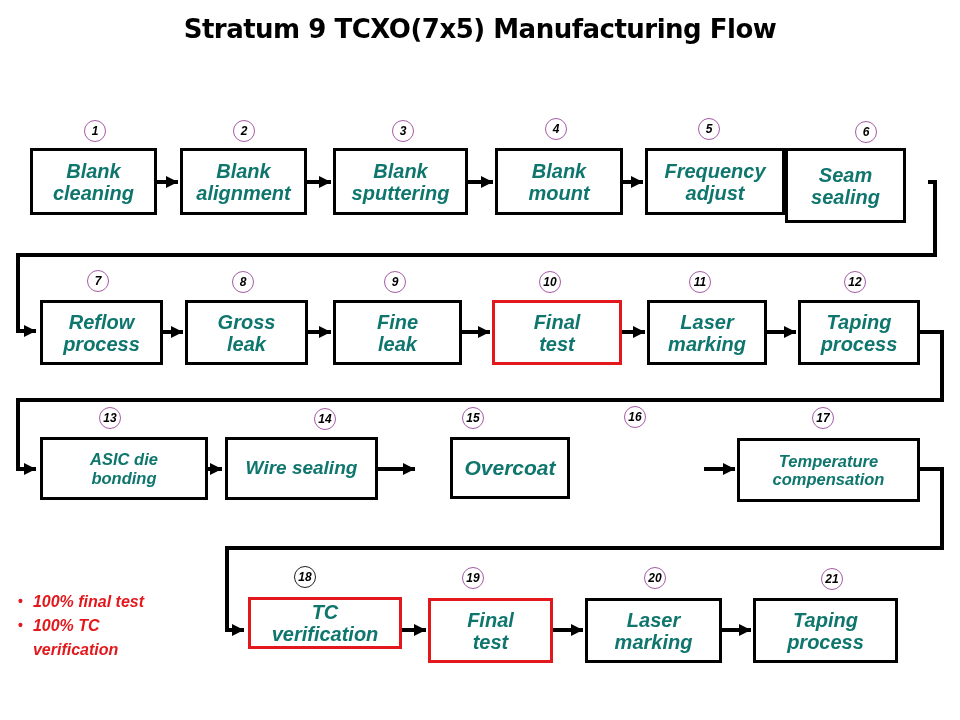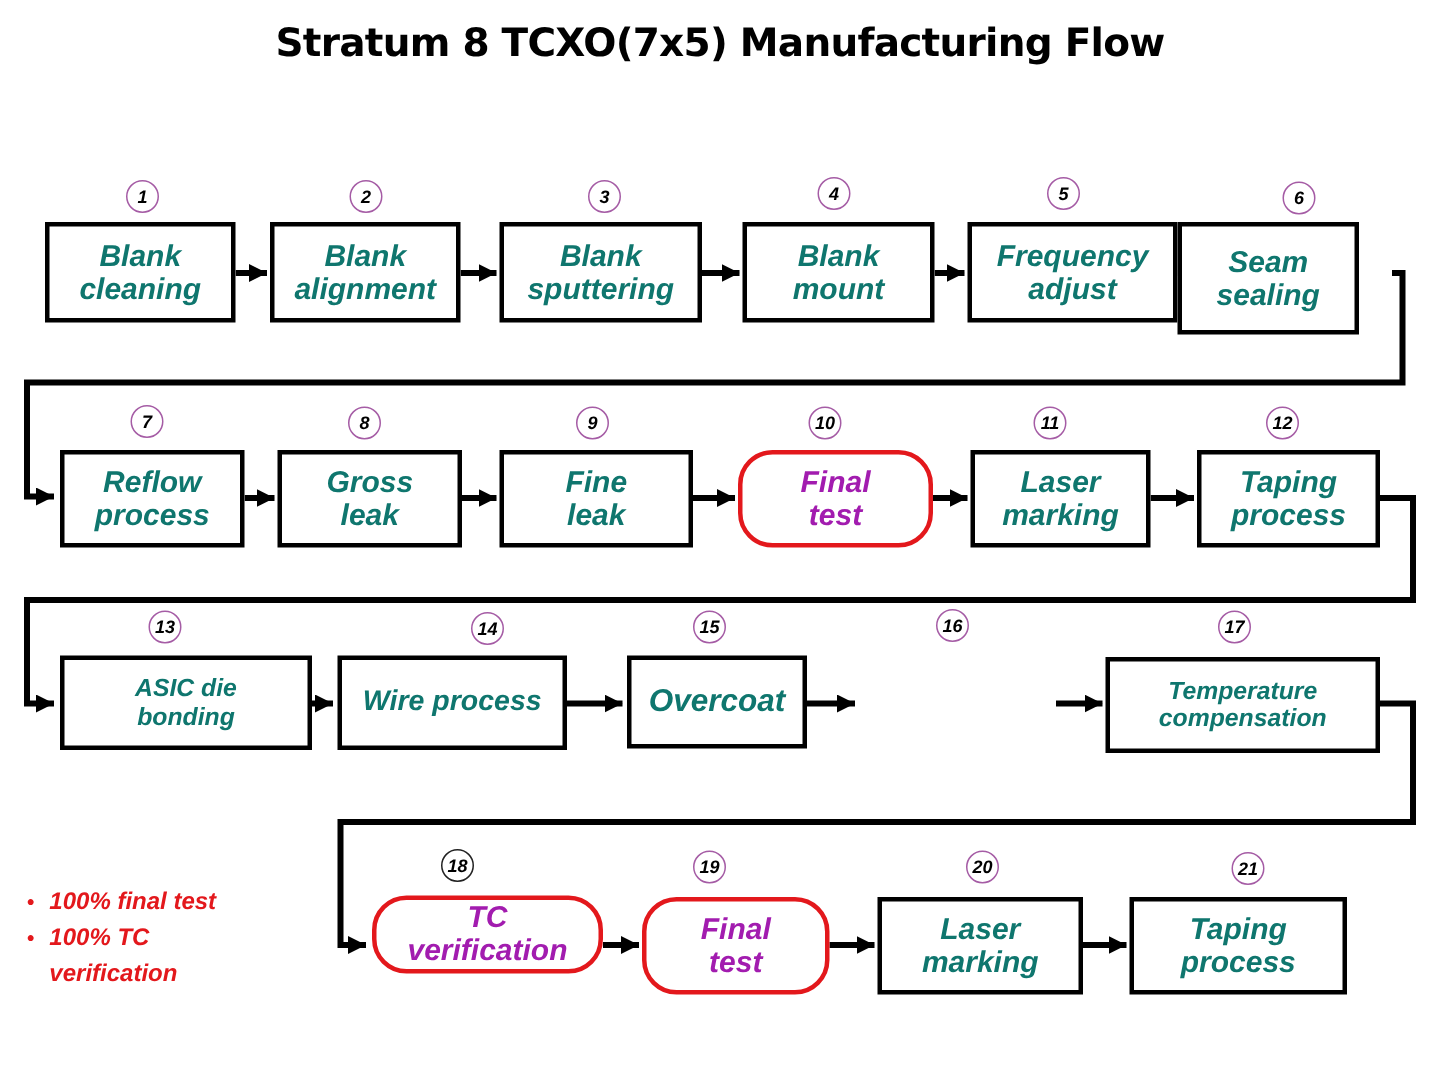--- a/index.html
+++ b/index.html
@@ -5,42 +5,42 @@
   html,body{margin:0;padding:0;background:#fff;}
   .slide{position:relative;width:960px;height:720px;background:#ffffff;overflow:hidden;
          font-family:"Liberation Sans",sans-serif;}
   .title{position:absolute;left:0;top:14px;width:960px;text-align:center;
          font-family:"DejaVu Sans",sans-serif;font-weight:bold;font-size:26px;
          color:#000;letter-spacing:-0.5px;}
   .box{position:absolute;box-sizing:border-box;border:3px solid #000;background:#fff;
        display:flex;align-items:center;justify-content:center;text-align:center;
        font-weight:bold;font-style:italic;font-size:20px;line-height:1.1;color:#0f766e;
        white-space:pre-line;z-index:2;}
-  .box.red{border-color:#E3181C;color:#a21caf;border-radius:23px;}
+  .box.red{border-color:#E3181C;color:#0f766e;}
   .box.small{font-size:16.5px;}
   .box.mid{font-size:19px;}
-  .box.big{font-size:21px;}
+  .box.big{font-size:21px;margin-left:32px;}
   .circle{position:absolute;width:22px;height:22px;border-radius:50%;
           border:1.5px solid #A55CA5;box-sizing:border-box;background:#fff;
           display:flex;align-items:center;justify-content:center;
           font-size:12px;font-style:italic;font-weight:bold;color:#000;z-index:2;}
   .circle.dark{border-color:#222222;}
   svg.wires{position:absolute;left:0;top:0;z-index:1;pointer-events:none;}
   .notes{position:absolute;left:18px;top:590px;width:170px;color:#E3181C;
          font-weight:bold;font-style:italic;font-size:16px;line-height:1.5;}
   .note-item{display:flex;gap:10px;align-items:flex-start;}
   .note-dot{font-size:14px;line-height:1.7;font-style:normal;}
   .note-text{width:118px;}
 </style>
 </head>
 <body>
 
 <div class="slide">
 
-  <div class="title">Stratum 8 TCXO(7x5) Manufacturing Flow</div>
+  <div class="title">Stratum 9 TCXO(7x5) Manufacturing Flow</div>
 
   <svg class="wires" width="960" height="720">
     <defs>
       <marker id="arrow" markerUnits="userSpaceOnUse" markerWidth="14" markerHeight="14" refX="12" refY="6" orient="auto">
         <path d="M0,0 L12,6 L0,12 Z" fill="#000"></path>
       </marker>
     </defs>
     <g stroke="#000" stroke-width="4" fill="none" marker-end="url(#arrow)">
 
       <line x1="157" y1="182" x2="178" y2="182"></line>
@@ -158,21 +158,21 @@
 leak</span></div>
   <div class="box red" style="left:492px;top:300px;width:130px;height:65px"><span>Final
 test</span></div>
   <div class="box" style="left:647px;top:300px;width:120px;height:65px"><span>Laser
 marking</span></div>
   <div class="box" style="left:798px;top:300px;width:122px;height:65px"><span>Taping
 process</span></div>
 
   <div class="box small" style="left:40px;top:437px;width:168px;height:63px"><span>ASIC die
 bonding</span></div>
-  <div class="box mid" style="left:225px;top:437px;width:153px;height:63px"><span>Wire process</span></div>
+  <div class="box mid" style="left:225px;top:437px;width:153px;height:63px"><span>Wire sealing</span></div>
   <div class="box big" style="left:418px;top:437px;width:120px;height:62px"><span>Overcoat</span></div>
   <div class="box small" style="left:737px;top:438px;width:183px;height:64px"><span>Temperature
 compensation</span></div>
 
   <div class="box red" style="left:248px;top:597px;width:154px;height:52px"><span>TC
 verification</span></div>
   <div class="box red" style="left:428px;top:598px;width:125px;height:65px"><span>Final
 test</span></div>
   <div class="box" style="left:585px;top:598px;width:137px;height:65px"><span>Laser
 marking</span></div>

